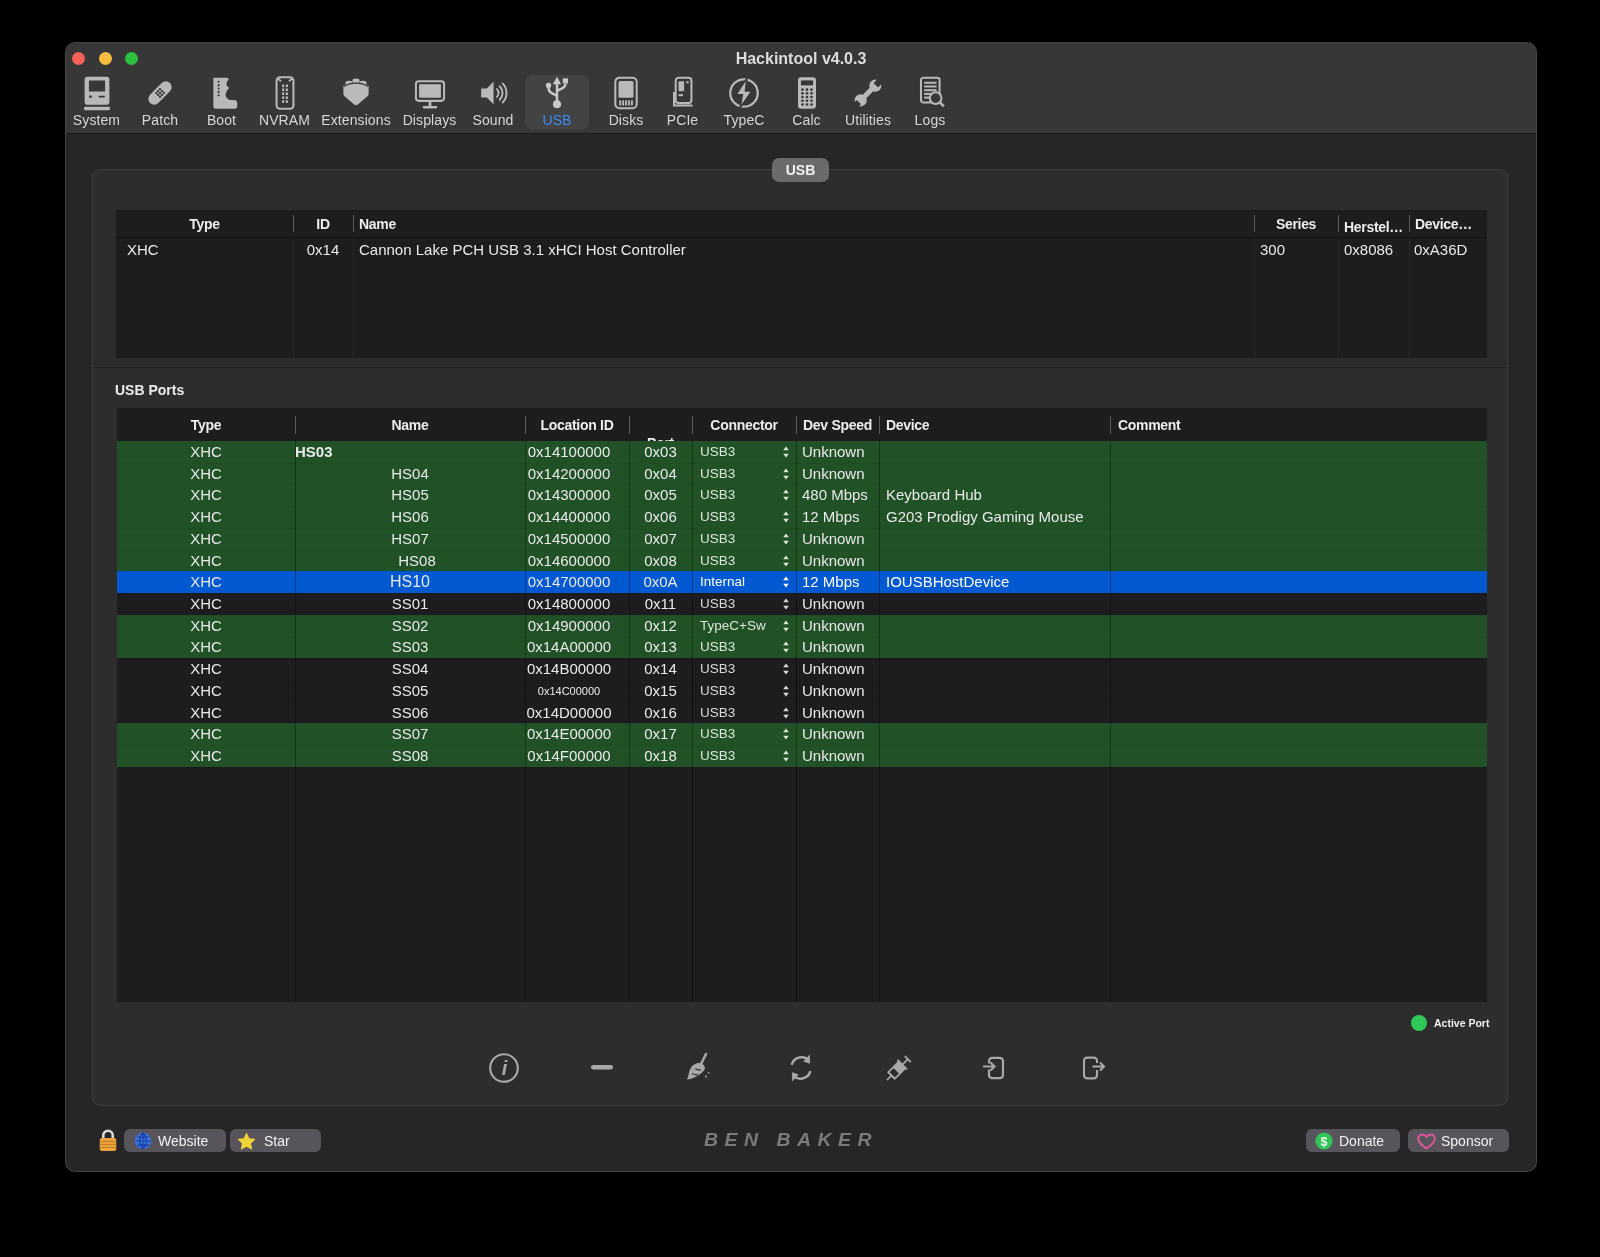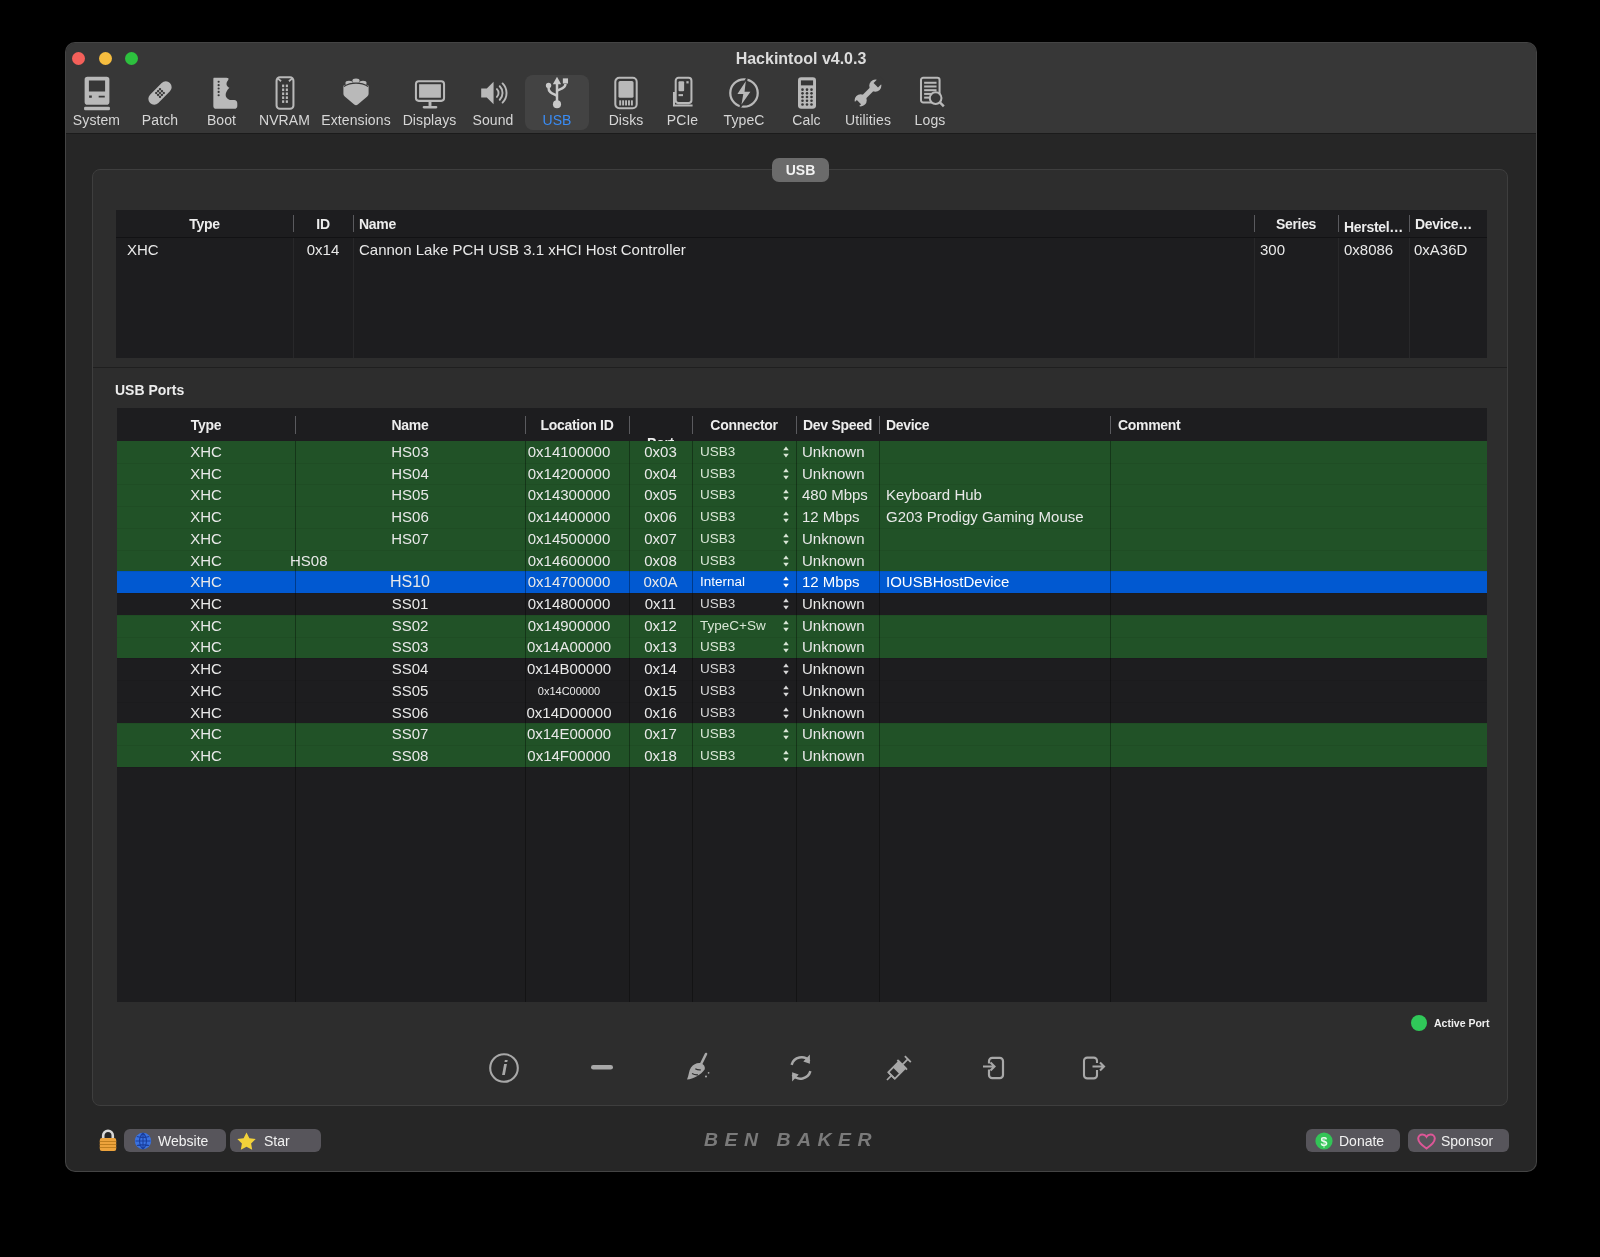--- a/index.html
+++ b/index.html
@@ -235,21 +235,21 @@
 <div class="htick" style="left:295px;top:416px;height:18px;"></div>
 <div class="htick" style="left:525px;top:416px;height:18px;"></div>
 <div class="htick" style="left:629px;top:416px;height:18px;"></div>
 <div class="htick" style="left:692px;top:416px;height:18px;"></div>
 <div class="htick" style="left:796px;top:416px;height:18px;"></div>
 <div class="htick" style="left:879px;top:416px;height:18px;"></div>
 <div class="htick" style="left:1110px;top:416px;height:18px;"></div>
 <div style="position:absolute;left:117px;top:441px;width:1370px;height:1px;background:#121214;"></div>
 <div style="position:absolute;left:117px;top:441.00px;width:1370px;height:21.73px;background:#215227;"></div>
 <div class="cell" style="left:117px;top:451.865px;font-size:15px;color:#e9e9e9;font-weight:normal;width:178px;text-align:center;">XHC</div>
-<div class="cell" style="left:295px;top:451.865px;font-size:15px;color:#e9e9e9;font-weight:normal;width:230px;text-align:center;">HS03</div>
+<div class="cell" style="left:295px;top:451.865px;font-size:15px;color:#e9e9e9;font-weight:bold;width:230px;text-align:left;">HS03</div>
 <div class="cell" style="left:517px;top:451.865px;font-size:15px;color:#e9e9e9;font-weight:normal;width:104px;text-align:center;">0x14100000</div>
 <div class="cell" style="left:629px;top:451.865px;font-size:15px;color:#e9e9e9;font-weight:normal;width:63px;text-align:center;">0x03</div>
 <div class="cell" style="left:700px;top:451.865px;font-size:13.5px;color:#d9e6d6;font-weight:normal;">USB3</div>
 <svg class="abs" style="left:782px;top:445.865px;" width="8" height="12" viewBox="0 0 8 12">
     <path fill="#d9e6d6" d="M4,0.5 L1.2,4.2 L6.8,4.2 Z M1.2,7.8 L6.8,7.8 L4,11.5 Z"></path>
   </svg>
 <div class="cell" style="left:802px;top:451.865px;font-size:15px;color:#e9e9e9;font-weight:normal;">Unknown</div>
 <div style="position:absolute;left:117px;top:462.73px;width:1370px;height:21.73px;background:#215227;"></div>
 <div class="cell" style="left:117px;top:473.595px;font-size:15px;color:#e9e9e9;font-weight:normal;width:178px;text-align:center;">XHC</div>
 <div class="cell" style="left:295px;top:473.595px;font-size:15px;color:#e9e9e9;font-weight:normal;width:230px;text-align:center;">HS04</div>
@@ -287,21 +287,21 @@
 <div class="cell" style="left:295px;top:538.785px;font-size:15px;color:#e9e9e9;font-weight:normal;width:230px;text-align:center;">HS07</div>
 <div class="cell" style="left:517px;top:538.785px;font-size:15px;color:#e9e9e9;font-weight:normal;width:104px;text-align:center;">0x14500000</div>
 <div class="cell" style="left:629px;top:538.785px;font-size:15px;color:#e9e9e9;font-weight:normal;width:63px;text-align:center;">0x07</div>
 <div class="cell" style="left:700px;top:538.785px;font-size:13.5px;color:#d9e6d6;font-weight:normal;">USB3</div>
 <svg class="abs" style="left:782px;top:532.785px;" width="8" height="12" viewBox="0 0 8 12">
     <path fill="#d9e6d6" d="M4,0.5 L1.2,4.2 L6.8,4.2 Z M1.2,7.8 L6.8,7.8 L4,11.5 Z"></path>
   </svg>
 <div class="cell" style="left:802px;top:538.785px;font-size:15px;color:#e9e9e9;font-weight:normal;">Unknown</div>
 <div style="position:absolute;left:117px;top:549.65px;width:1370px;height:21.73px;background:#215227;"></div>
 <div class="cell" style="left:117px;top:560.515px;font-size:15px;color:#e9e9e9;font-weight:normal;width:178px;text-align:center;">XHC</div>
-<div class="cell" style="left:290px;top:560.515px;font-size:15px;color:#e9e9e9;font-weight:normal;width:230px;text-align:left;">HS08</div>
+<div class="cell" style="left:302px;top:560.515px;font-size:15px;color:#e9e9e9;font-weight:normal;width:230px;text-align:center;">HS08</div>
 <div class="cell" style="left:517px;top:560.515px;font-size:15px;color:#e9e9e9;font-weight:normal;width:104px;text-align:center;">0x14600000</div>
 <div class="cell" style="left:629px;top:560.515px;font-size:15px;color:#e9e9e9;font-weight:normal;width:63px;text-align:center;">0x08</div>
 <div class="cell" style="left:700px;top:560.515px;font-size:13.5px;color:#d9e6d6;font-weight:normal;">USB3</div>
 <svg class="abs" style="left:782px;top:554.515px;" width="8" height="12" viewBox="0 0 8 12">
     <path fill="#d9e6d6" d="M4,0.5 L1.2,4.2 L6.8,4.2 Z M1.2,7.8 L6.8,7.8 L4,11.5 Z"></path>
   </svg>
 <div class="cell" style="left:802px;top:560.515px;font-size:15px;color:#e9e9e9;font-weight:normal;">Unknown</div>
 <div style="position:absolute;left:117px;top:571.38px;width:1370px;height:21.73px;background:#0159d1;"></div>
 <div class="cell" style="left:117px;top:582.245px;font-size:15px;color:#e9e9e9;font-weight:normal;width:178px;text-align:center;">XHC</div>
 <div class="cell" style="left:295px;top:582.245px;font-size:16px;color:#e9e9e9;font-weight:normal;width:230px;text-align:center;">HS10</div>

